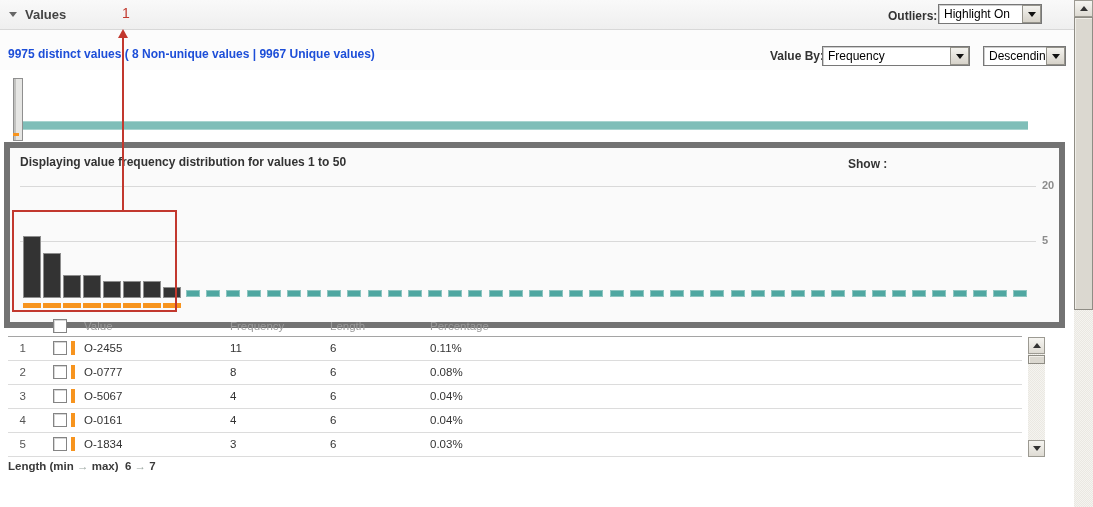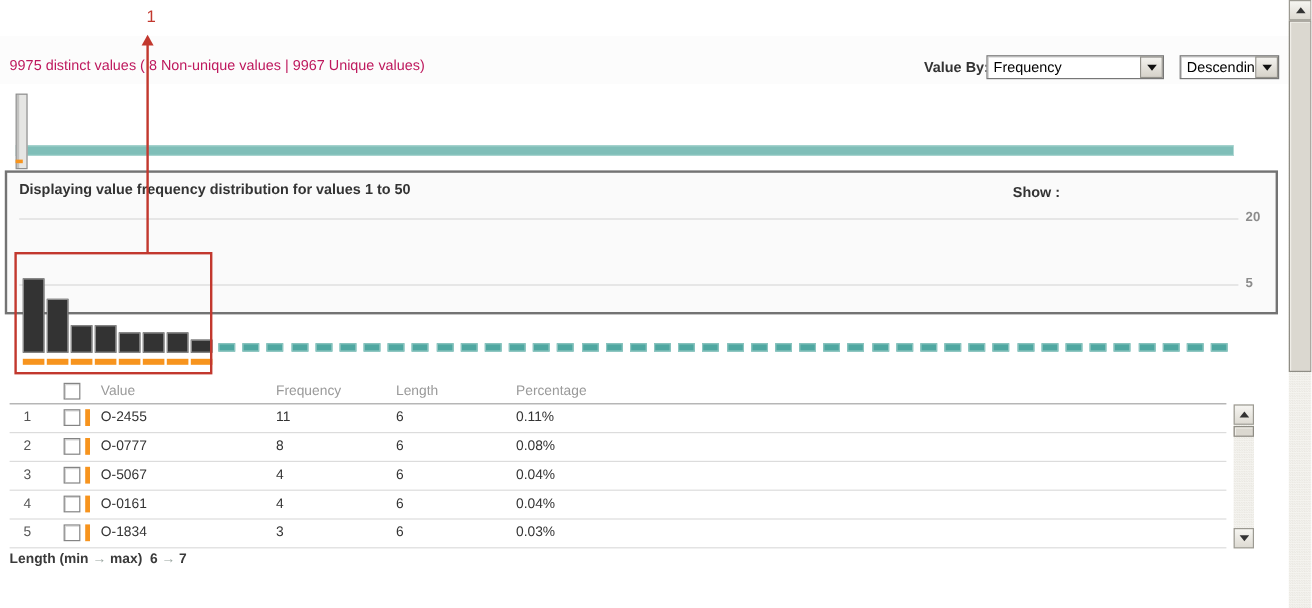--- a/index.html
+++ b/index.html
@@ -18,33 +18,33 @@
   
   .dd{position:absolute;height:20px;background:#fff;border:1px solid #777;
       box-shadow:inset 1px 1px 0 rgba(90,90,90,.30);display:flex;box-sizing:border-box;cursor:pointer;}
   .dd-text{flex:1;font-size:12px;color:#000;padding:2px 5px 0 5px;white-space:nowrap;overflow:hidden;}
   .dd-btn{width:17px;background:linear-gradient(#f4f3ef,#d6d2c9);border:1px solid #94928a;
       display:flex;align-items:center;justify-content:center;}
   .dd-tri{width:0;height:0;border-left:4px solid transparent;border-right:4px solid transparent;border-top:5px solid #111;}
 
   
   .stats-row{position:absolute;left:0;top:30px;width:1074px;height:40px;background:#fcfcfc;}
-  .summary{position:absolute;left:8px;top:47px;font-size:12px;font-weight:normal;color:#be185d;}
+  .summary{position:absolute;left:8px;top:47px;font-size:12px;font-weight:bold;color:#1d4ed8;}
   .sortby-lbl{position:absolute;left:770px;top:49px;}
 
   
   .mini-strip{position:absolute;left:13px;top:121px;width:1015px;height:7px;background:#7fbeb8;
       border-top:1px solid #a8d4cf;border-bottom:1px solid #a8d4cf;}
   .mini-handle{position:absolute;left:13px;top:78px;width:8px;height:61px;background:#e6e6e4;
       border:1px solid #8f8f8f;box-shadow:inset 2px 0 0 #c2c2c0;cursor:ew-resize;}
   .mini-outlier{position:absolute;left:13px;top:133px;width:6px;height:3px;background:#f7941e;}
 
   
-  .chart-panel{position:absolute;left:4px;top:142px;width:1061px;height:120px;background:#fafafa;
-      border:2px solid #737373;box-sizing:border-box;}
+  .chart-panel{position:absolute;left:4px;top:142px;width:1061px;height:186px;background:#fafafa;
+      border:6px solid #737373;box-sizing:border-box;}
   .chart-caption{position:absolute;left:10px;top:7px;font-size:12px;font-weight:bold;color:#333;}
   .show-lbl{position:absolute;left:838px;top:9px;}
   .gridline{position:absolute;left:10px;width:1016px;height:1px;background:#d9d9d9;}
   .ytick{position:absolute;left:1032px;width:26px;font-size:11px;font-weight:bold;color:#8c8c8c;}
   .bar{position:absolute;box-sizing:border-box;}
   .bar.dark{background:#333;border:1px solid #8d8d8d;cursor:pointer;}
   .bar.teal{background:#4fa7a1;border:1px solid #8cc5c0;cursor:pointer;}
   .bar.outlier-dash{background:#f7941e;}
 
   
@@ -84,20 +84,31 @@
   .sb-thumb{position:absolute;left:0;width:100%;background:#dbd8d0;border:1px solid #8f8d85;
       box-sizing:border-box;box-shadow:inset 1px 1px 0 #f0eee8;cursor:grab;}
   .vscroll-table{position:absolute;left:1028px;top:337px;width:17px;height:120px;
       background:conic-gradient(#eae8e2 25%,#f5f4f0 0 50%,#eae8e2 0 75%,#f5f4f0 0) 0 0/2px 2px;}
 </style>
 </head>
 <body>
 
 <div class="screen">
 
+  <div class="header-bar">
+    <div class="collapse-tri"></div>
+    <div class="panel-title">Values</div>
+    <div class="lbl outliers-lbl">Outliers:</div>
+    <div class="dd" style="left:938px;top:4px;width:104px">
+      <span class="dd-text">Highlight On</span>
+      <span class="dd-btn">
+          <span class="dd-tri"></span>
+        </span>
+    </div>
+  </div>
 
   <div class="stats-row"></div>
   <div class="summary">9975 distinct values ( 8 Non-unique values | 9967 Unique values)</div>
   <div class="lbl sortby-lbl">Value By:</div>
   <div class="dd" style="left:822px;top:46px;width:148px">
     <span class="dd-text">Frequency</span>
     <span class="dd-btn">
         <span class="dd-tri"></span>
       </span>
   </div>

